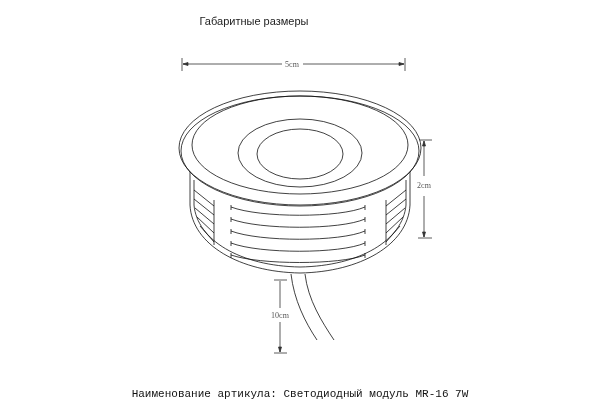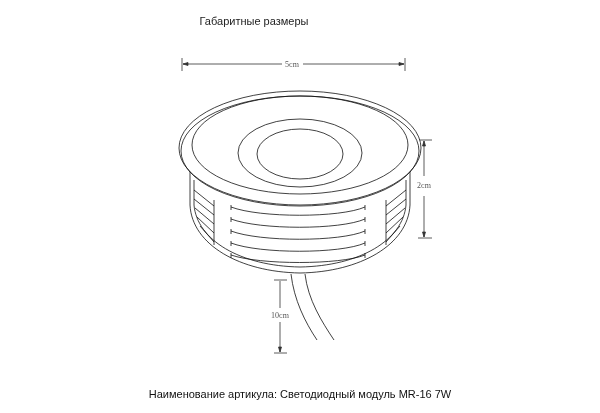--- a/index.html
+++ b/index.html
@@ -1,18 +1,18 @@
 <!DOCTYPE html>
 <html><head>
 <meta charset="utf-8">
 <style>
   html, body { margin:0; padding:0; background:#ffffff; }
   body { width:600px; height:413px; position:relative; overflow:hidden; font-family:"Liberation Sans", sans-serif; }
   .title { position:absolute; left:0; width:508px; top:15px; text-align:center; font-size:11px; color:#222; }
-  .caption { position:absolute; left:0; width:600px; top:388px; text-align:center; font-size:11px; color:#111; }
+  .caption { position:absolute; left:0; width:600px; top:388px; text-align:center; font-size:11px; color:#111;font-family:Liberation Mono, monospace; }
   svg { position:absolute; left:0; top:0; }
   .dimlabel { font-family:"Liberation Serif", serif; font-size:8px; fill:#555; }
 </style>
 </head>
 <body>
 
 <div class="title">Габаритные размеры</div>
 
 <svg width="600" height="413" viewBox="0 0 600 413">
 

